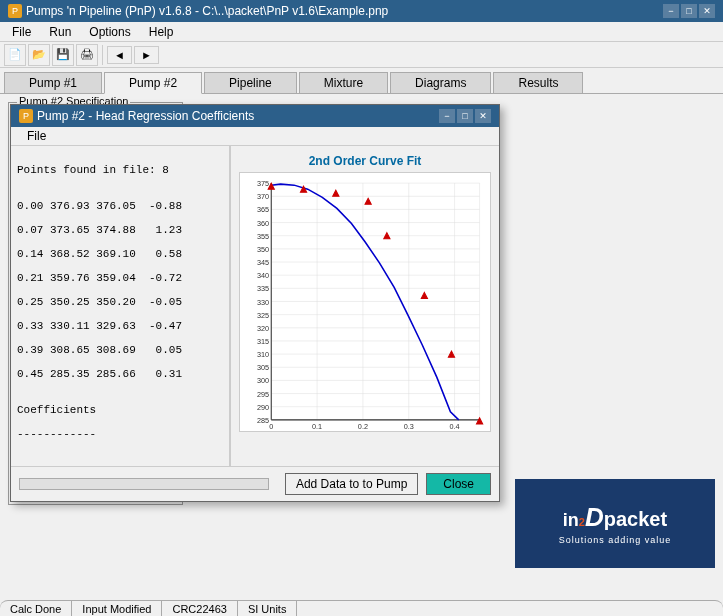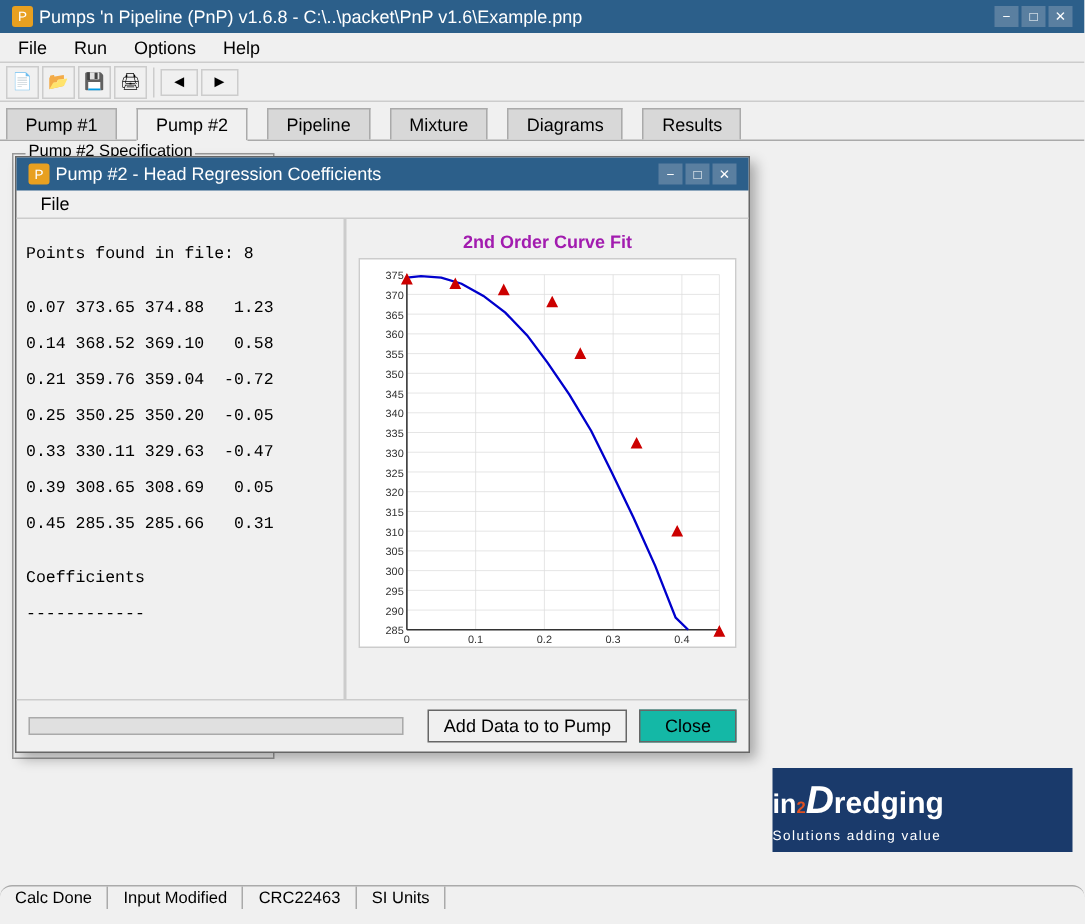--- a/index.html
+++ b/index.html
@@ -17,21 +17,21 @@
     .menu-item { padding: 2px 8px; cursor: pointer; font-size: 12px; }
     
     
     .toolbar { background: #f0f0f0; border-bottom: 1px solid #ccc; height: 26px; display: flex; align-items: center; padding: 2px 4px; gap: 2px; }
     .tool-btn { width: 22px; height: 22px; background: #f0f0f0; border: 1px solid #ccc; cursor: pointer; display: flex; align-items: center; justify-content: center; font-size: 11px; }
     .tool-separator { width: 1px; height: 20px; background: #ccc; margin: 0 2px; }
     .arrow-btn { background: #f0f0f0; border: 1px solid #ccc; padding: 2px 6px; cursor: pointer; font-size: 11px; }
     
     
     .tab-bar { background: #f0f0f0; border-bottom: 1px solid #aaa; display: flex; padding: 4px 4px 0; gap: 0; height: 26px; }
-    .tab { padding: 3px 12px; border: 1px solid #aaa; border-bottom: none; background: #d8d8d8; cursor: pointer; font-size: 12px; margin-right: 13px; }
+    .tab { padding: 3px 24px; border: 1px solid #aaa; border-bottom: none; background: #d8d8d8; cursor: pointer; font-size: 12px; margin-right: 2px; }
     .tab.active { background: #f0f0f0; border-bottom: 1px solid #f0f0f0; margin-bottom: -1px; z-index: 1; }
     
     
     .main-content { background: #f0f0f0; padding: 8px; height: calc(616px - 22px - 20px - 26px - 26px - 20px); position: relative; overflow: hidden; }
     
     
     .left-panel { width: 175px; position: absolute; left: 8px; top: 8px; bottom: 28px; }
     .group-box { border: 1px solid #999; padding: 8px 6px 6px; position: relative; margin-bottom: 6px; }
     .group-box-title { position: absolute; top: -8px; left: 8px; background: #f0f0f0; padding: 0 2px; font-size: 11px; }
     .field-row { display: flex; align-items: center; margin-bottom: 4px; font-size: 11px; }
@@ -47,37 +47,37 @@
     .dialog-btn { width: 16px; height: 14px; background: #5a7fa0; border: none; color: white; font-size: 9px; cursor: pointer; display: flex; align-items: center; justify-content: center; }
     .dialog-menu { border-bottom: 1px solid #ccc; padding: 2px 8px; font-size: 12px; }
     
     .dialog-body { display: flex; height: 320px; }
     
     
     .dialog-text { width: 220px; border-right: 1px solid #ccc; padding: 6px; font-family: Liberation Mono, monospace; font-size: 11px; overflow-y: auto; white-space: pre; }
     
     
     .chart-area { flex: 1; padding: 8px; position: relative; }
-    .chart-title { text-align: center; color: #a21caf; font-size: 12px; font-weight: bold; margin-bottom: 4px; }
+    .chart-title { text-align: center; color: #0369a1; font-size: 12px; font-weight: bold; margin-bottom: 4px; }
     .chart-container { width: 100%; height: 260px; border: 1px solid #ccc; background: white; position: relative; }
     
     
     .chart-svg { width: 100%; height: 100%; }
     
     
     .dialog-footer { display: flex; justify-content: space-between; align-items: center; padding: 6px 8px; border-top: 1px solid #ccc; }
     .scroll-bar-h { flex: 1; height: 12px; background: #e0e0e0; margin-right: 8px; border: 1px solid #aaa; }
     .dialog-close-btn { padding: 3px 16px; background: #14b8a6; border: 1px solid #666; cursor: pointer; font-size: 12px; }
     .add-btn { padding: 3px 10px; background: #f0f0f0; border: 1px solid #666; cursor: pointer; font-size: 12px; }
     
     
-    .logo-area { position: absolute; right: 8px; bottom: 28px; width: 200px; height: 56px; background: #1a3a6b; display: flex; flex-direction: column; align-items: flex-start; justify-content: center; }
-    
-    
-    .status-bar { position: absolute; bottom: 10px; left: 0; right: 0; height: 16px; background: #f0f0f0; border-top: 1px solid #aaa; display: flex; align-items: center; border-radius: 10px; }
+    .logo-area { position: absolute; right: 8px; bottom: 28px; width: 200px; height: 89px; background: #1a3a6b; display: flex; flex-direction: column; align-items: center; justify-content: center; }
+    
+    
+    .status-bar { position: absolute; bottom: 0; left: 0; right: 0; height: 16px; background: #f0f0f0; border-top: 1px solid #aaa; display: flex; align-items: center; border-radius: 10px; }
     .status-item { padding: 0 10px; border-right: 1px solid #aaa; height: 100%; display: flex; align-items: center; font-size: 11px; }
     
     
     .grid-line { stroke: #ddd; stroke-width: 0.5; }
     .axis-line { stroke: #333; stroke-width: 1; }
     .curve-line { stroke: #0000cc; stroke-width: 1.5; fill: none; }
     .data-point { fill: #cc0000; stroke: #cc0000; }
   </style>
 </head>
 <body>
@@ -229,20 +229,21 @@
     <div class="dialog-menu">
       <span class="menu-item">File</span>
     </div>
 
     <div class="dialog-body">
 
       <div style="display:flex; width:220px; border-right:1px solid #ccc;">
         <div class="dialog-text" style="flex:1; overflow-y:scroll;">
 <span style="display: block;">Points found in file: 8</span>
 
+<span style="display: block;">0.00 376.93 376.05  -0.88</span>
 <span style="display: block;">0.07 373.65 374.88   1.23</span>
 <span style="display: block;">0.14 368.52 369.10   0.58</span>
 <span style="display: block;">0.21 359.76 359.04  -0.72</span>
 <span style="display: block;">0.25 350.25 350.20  -0.05</span>
 <span style="display: block;">0.33 330.11 329.63  -0.47</span>
 <span style="display: block;">0.39 308.65 308.69   0.05</span>
 <span style="display: block;">0.45 285.35 285.66   0.31</span>
 
 <span style="display: block;">Coefficients</span>
 <span style="display: block;">------------</span>
@@ -361,21 +362,21 @@
       <div style="width:8px;"></div>
       <button class="dialog-close-btn">Close</button>
     </div>
   </div>
 
   <div class="logo-area" style="position:absolute; right:8px; bottom:28px;">
     <div style="display:flex; align-items:baseline; color:white; font-size:16px; font-weight:bold; line-height:1.2;">
       <span style="font-size:18px;">in</span>
       <span style="font-size:11px; vertical-align:super; color:#e05020;">2</span>
       <span style="font-size:26px; font-style:italic; font-weight:bold; color:white;">D</span>
-      <span style="font-size:20px; font-weight:bold;">redging</span>
+      <span style="font-size:20px; font-weight:bold;">packet</span>
     </div>
     <div style="color:white; font-size:9px; letter-spacing:1px; margin-top:2px;">Solutions adding value</div>
   </div>
 
 </div>
 
 <div class="status-bar">
   <div class="status-item">Calc Done</div>
   <div class="status-item">Input Modified</div>
   <div class="status-item">CRC22463</div>

